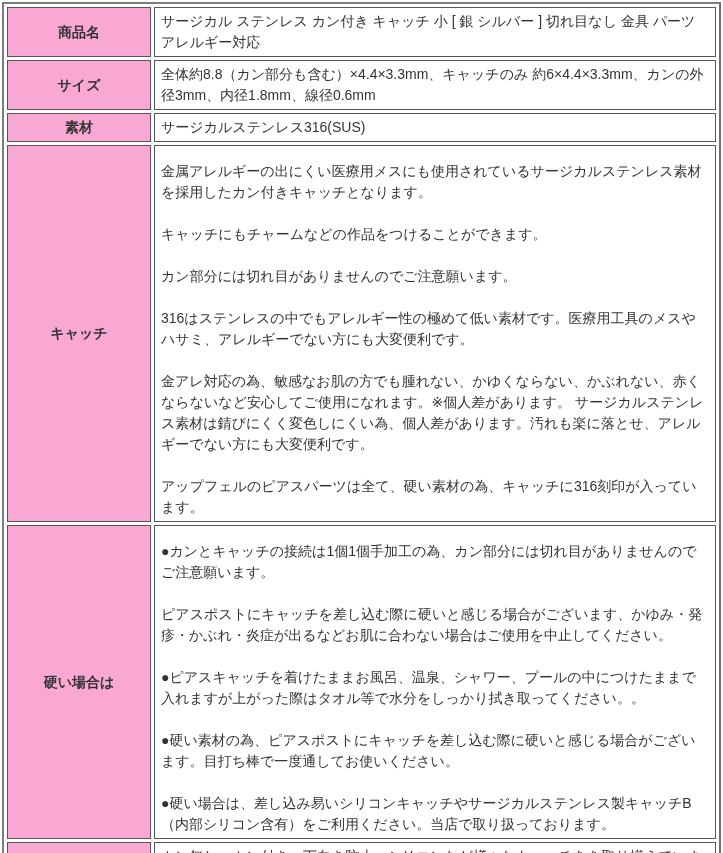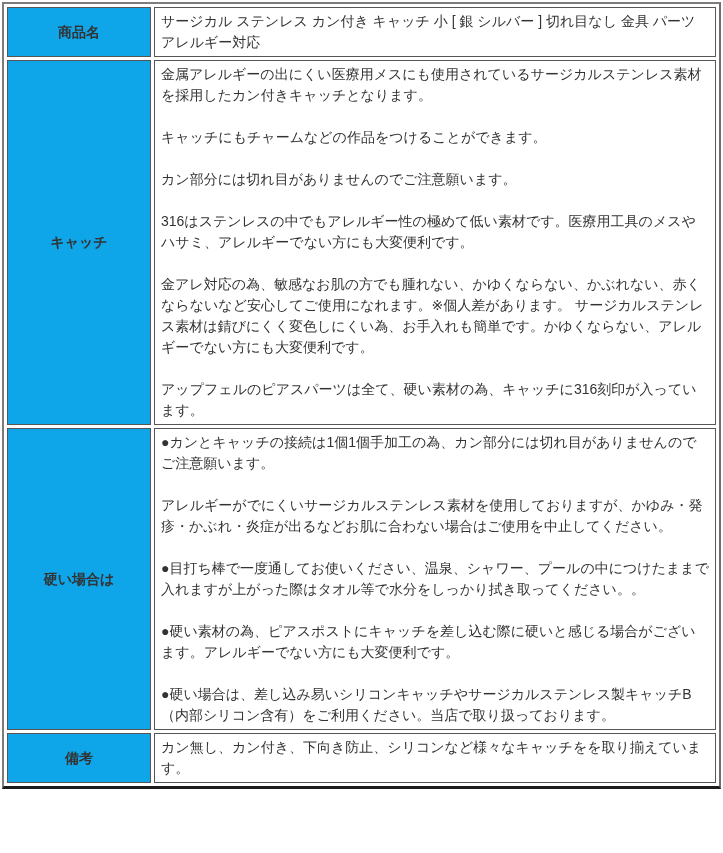--- a/index.html
+++ b/index.html
@@ -24,66 +24,74 @@
   .spec-table td {
     border: 1px solid #565656;
     font-size: 14px;
     line-height: 21px;
     color: #333333;
     padding: 3px 6px;
     word-break: break-all;
   }
   td.label-cell {
     width: 130px;
-    background: #0ea5e9;
+    background: #f9a8d4;
     text-align: center;
     vertical-align: middle;
     font-weight: bold;
   }
   td.value-cell {
     background: #ffffff;
     vertical-align: middle;
   }
   td.value-cell.bold {
     font-weight: normal;
   }
   td.value-cell p {
-    margin: 0 0 21px 0;
+    margin: 12px 0 21px 0;
   }
   td.value-cell p:last-child {
     margin-bottom: 0;
   }
 </style>
 </head>
 <body>
 
 <table class="spec-table">
   <tbody>
     <tr>
       <td class="label-cell">商品名</td>
       <td class="value-cell bold">サージカル ステンレス カン付き キャッチ 小 [ 銀 シルバー ] 切れ目なし 金具 パーツ アレルギー対応</td>
     </tr>
     <tr>
+      <td class="label-cell">サイズ</td>
+      <td class="value-cell">全体約8.8（カン部分も含む）×4.4×3.3mm、キャッチのみ 約6×4.4×3.3mm、カンの外径3mm、内径1.8mm、線径0.6mm</td>
+    </tr>
+    <tr>
+      <td class="label-cell">素材</td>
+      <td class="value-cell">サージカルステンレス316(SUS)</td>
+    </tr>
+    <tr>
       <td class="label-cell">キャッチ</td>
       <td class="value-cell">
         <p>金属アレルギーの出にくい医療用メスにも使用されているサージカルステンレス素材を採用したカン付きキャッチとなります。</p>
         <p>キャッチにもチャームなどの作品をつけることができます。</p>
         <p>カン部分には切れ目がありませんのでご注意願います。</p>
         <p>316はステンレスの中でもアレルギー性の極めて低い素材です。医療用工具のメスやハサミ、アレルギーでない方にも大変便利です。</p>
-        <p>金アレ対応の為、敏感なお肌の方でも腫れない、かゆくならない、かぶれない、赤くならないなど安心してご使用になれます。※個人差があります。 サージカルステンレス素材は錆びにくく変色しにくい為、お手入れも簡単です。かゆくならない、アレルギーでない方にも大変便利です。</p>
+        <p>金アレ対応の為、敏感なお肌の方でも腫れない、かゆくならない、かぶれない、赤くならないなど安心してご使用になれます。※個人差があります。 サージカルステンレス素材は錆びにくく変色しにくい為、個人差があります。汚れも楽に落とせ、アレルギーでない方にも大変便利です。</p>
         <p>アップフェルのピアスパーツは全て、硬い素材の為、キャッチに316刻印が入っています。</p>
       </td>
     </tr>
     <tr>
       <td class="label-cell">硬い場合は</td>
       <td class="value-cell">
         <p>●カンとキャッチの接続は1個1個手加工の為、カン部分には切れ目がありませんのでご注意願います。</p>
-        <p>アレルギーがでにくいサージカルステンレス素材を使用しておりますが、かゆみ・発疹・かぶれ・炎症が出るなどお肌に合わない場合はご使用を中止してください。</p>
-        <p>●目打ち棒で一度通してお使いください、温泉、シャワー、プールの中につけたままで入れますが上がった際はタオル等で水分をしっかり拭き取ってください。。</p>
-        <p>●硬い素材の為、ピアスポストにキャッチを差し込む際に硬いと感じる場合がございます。アレルギーでない方にも大変便利です。</p>
+        <p>ピアスポストにキャッチを差し込む際に硬いと感じる場合がございます、かゆみ・発疹・かぶれ・炎症が出るなどお肌に合わない場合はご使用を中止してください。</p>
+        <p>●ピアスキャッチを着けたままお風呂、温泉、シャワー、プールの中につけたままで入れますが上がった際はタオル等で水分をしっかり拭き取ってください。。</p>
+        <p>●硬い素材の為、ピアスポストにキャッチを差し込む際に硬いと感じる場合がございます。目打ち棒で一度通してお使いください。</p>
         <p>●硬い場合は、差し込み易いシリコンキャッチやサージカルステンレス製キャッチB（内部シリコン含有）をご利用ください。当店で取り扱っております。</p>
       </td>
     </tr>
     <tr>
       <td class="label-cell">備考</td>
       <td class="value-cell">カン無し、カン付き、下向き防止、シリコンなど様々なキャッチをを取り揃えています。</td>
     </tr>
   </tbody>
 </table>
 

